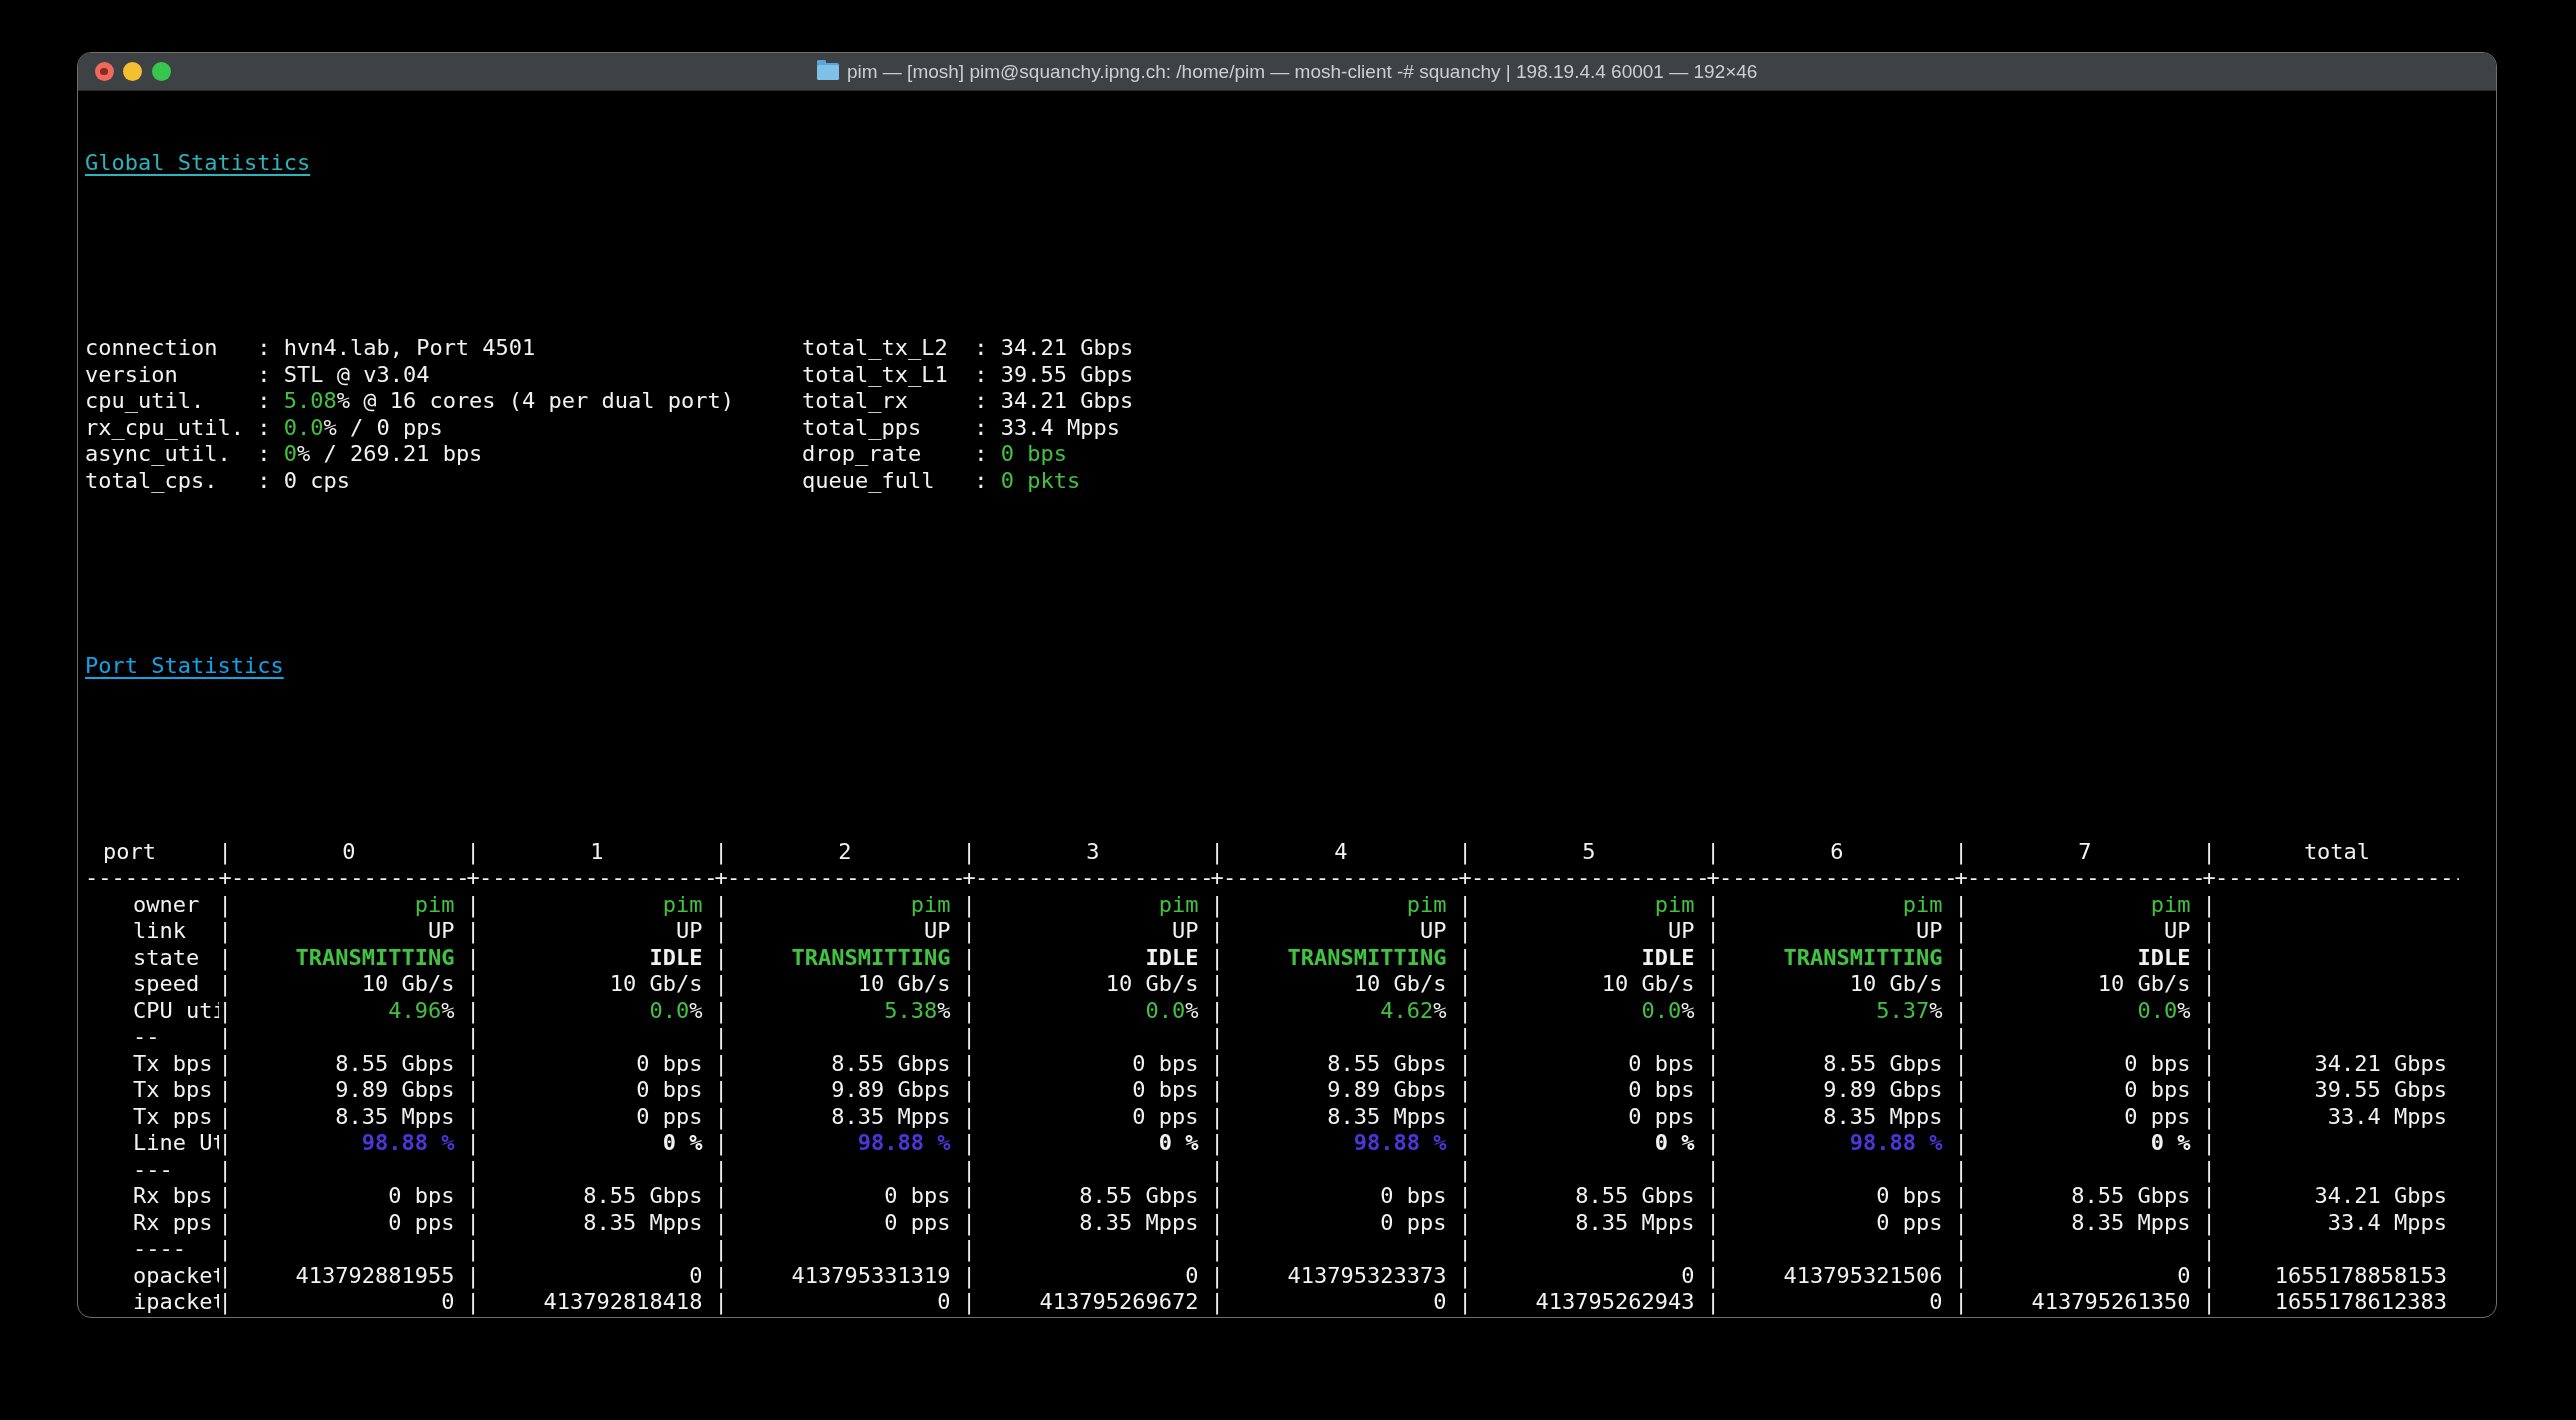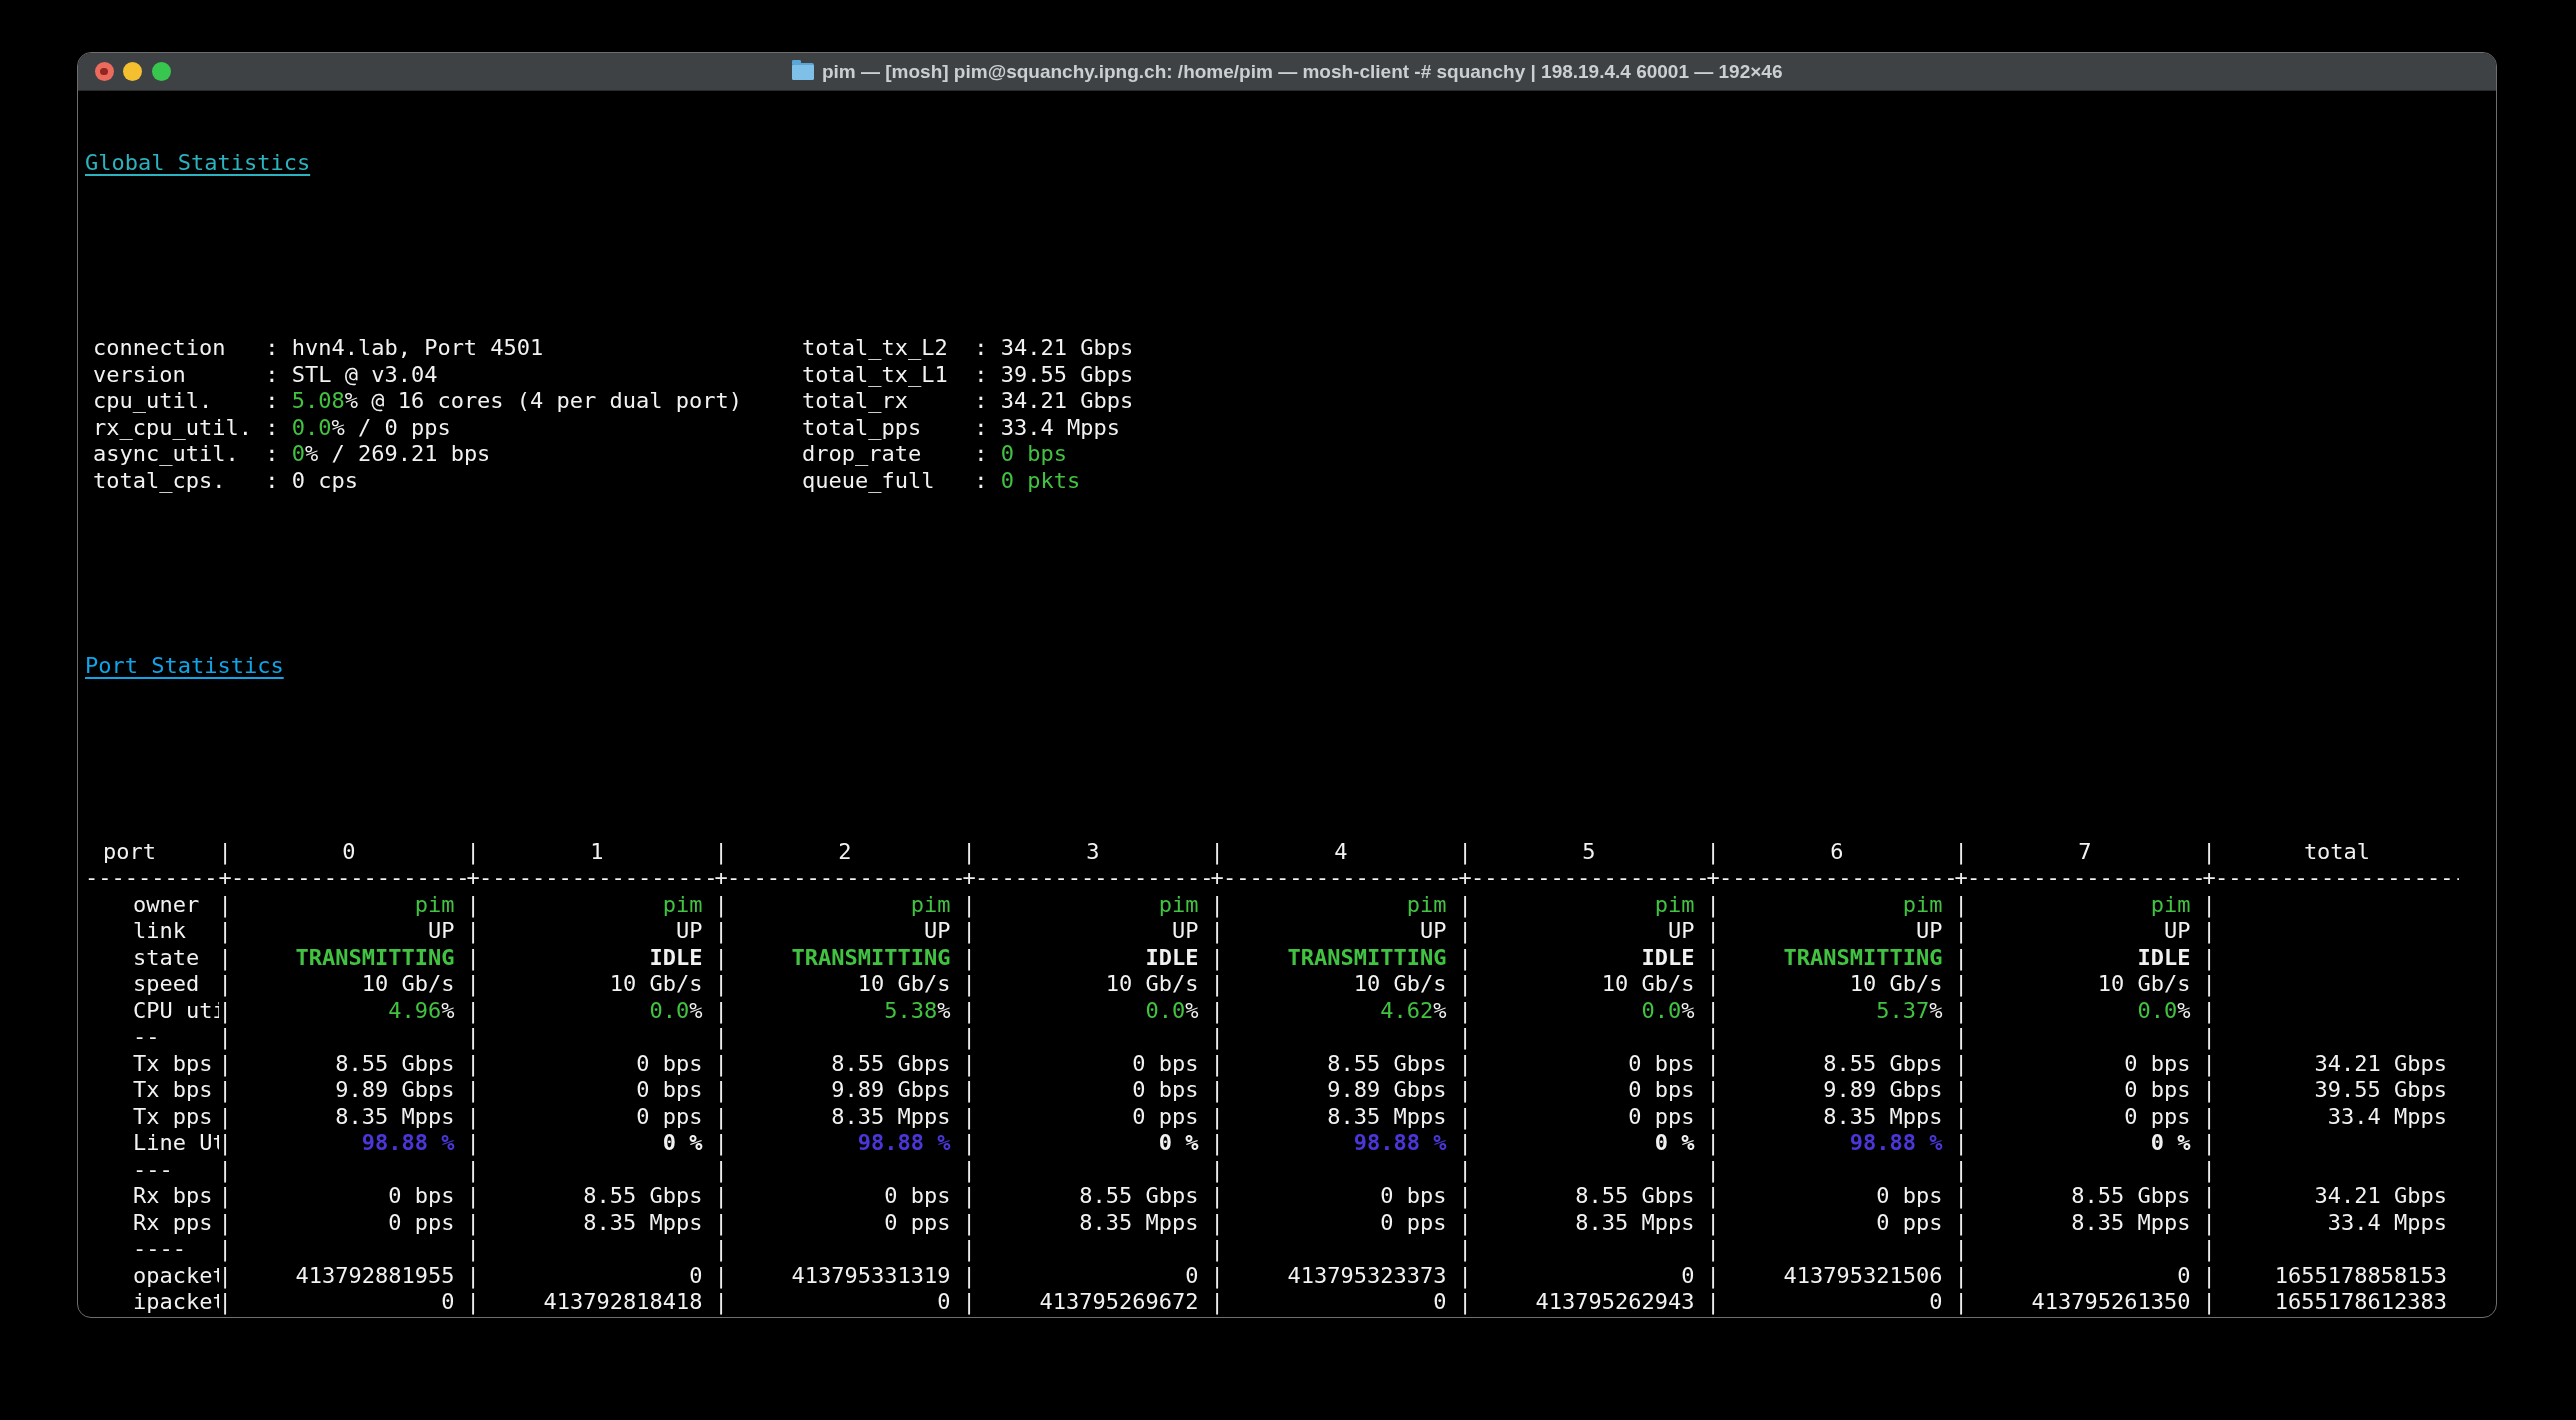--- a/index.html
+++ b/index.html
@@ -9,33 +9,33 @@
           background:#000;border:1.4px solid #6e6e6e;border-radius:14px;overflow:hidden;
           box-sizing:border-box;}
   .titlebar{position:relative;height:37px;background:#3f4245;border-bottom:0.7px solid #2b2b2b;
             display:flex;align-items:center;justify-content:center;}
   .lights{position:absolute;left:16.7px;top:0;height:100%;display:flex;align-items:center;gap:9.7px;}
   .light{width:19px;height:19px;border-radius:50%;position:relative;}
   .light.red{background:#ed6a5e;}
   .light.red::after{content:"";position:absolute;left:5.6px;top:5.6px;width:7.7px;height:7.7px;border-radius:50%;background:#92271f;}
   .light.yellow{background:#f5c02f;}
   .light.green{background:#38c74e;}
-  .titletext{color:#cccfd2;font-family:"Liberation Sans",sans-serif;font-size:19px;font-weight:700;
+  .titletext{color:#cccfd2;font-family:"Liberation Sans",sans-serif;font-size:19px;font-weight:400;
              display:flex;align-items:center;gap:8.4px;white-space:pre;}
   .foldericon{display:inline-block;width:22px;height:16.7px;background:#5aa7d7;border-radius:2.1px;position:relative;}
   .foldericon::before{content:"";position:absolute;left:0;top:-3.5px;width:9.7px;height:4.2px;background:#5aa7d7;border-radius:1.4px 1.4px 0 0;}
   .foldericon::after{content:"";position:absolute;left:0;top:1.4px;width:22px;height:15.3px;background:#7fc0e8;border-radius:1.4px;}
   .term{position:absolute;top:38px;left:0;right:0;bottom:0;padding:5.6px 5.6px 5.6px 7px;
         font-size:22px;line-height:26.5px;color:#f2f2f2;white-space:pre;}
   .line{height:26.5px;}
   .b{font-weight:bold;}
   .heading{text-decoration:underline;text-underline-offset:3.5px;}
   
   .gswrap{position:relative;}
-  .gscol{position:absolute;top:0;left:8px;}
+  .gscol{position:absolute;top:0;left:0;}
   .gscol.right{left:717px;}
   .gs-line{height:26.5px;}
   
   .trow{display:flex;height:26.5px;}
   .cell{display:flex;flex:none;}
   .cell.lab{width:146px;align-items:flex-end;}
   .cell.port{width:248px;}
   .cell.tot{width:244px;}
   .v{flex:1 1 auto;white-space:pre;overflow:hidden;}
   .v.r{text-align:right;padding-right:12px;}

